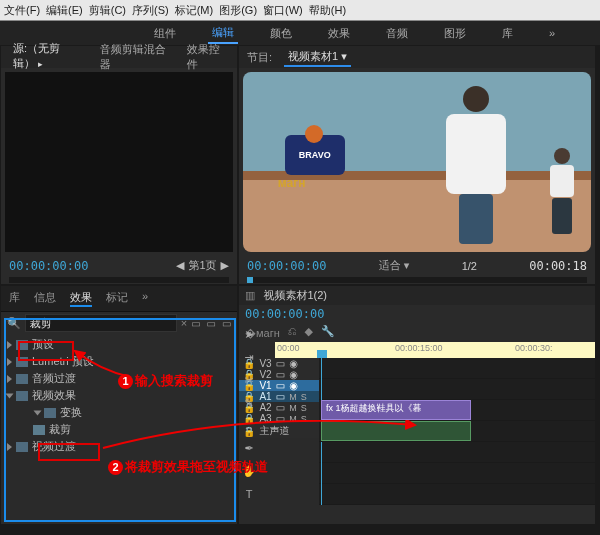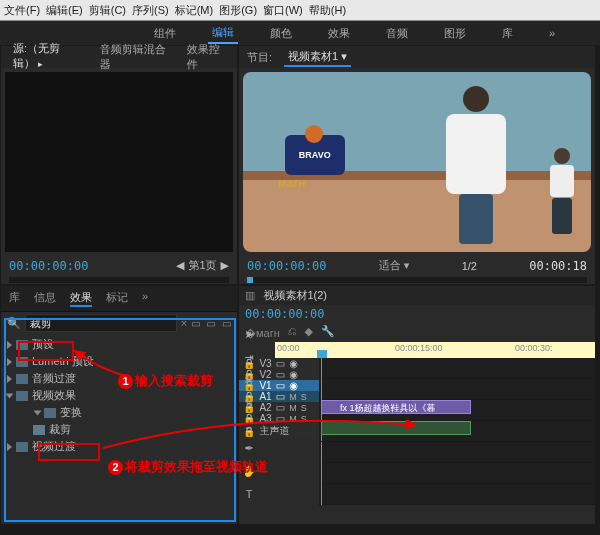--- a/index.html
+++ b/index.html
@@ -49,21 +49,21 @@
   .tl-ruler{height:16px;background:#fef9c3;margin-left:36px;position:relative;color:#888;font-size:9px;}
   .tl-ruler span{position:absolute;top:1px;}
   .tl-tracks{display:flex;}
   .tl-left{width:80px;}
   .tl-right{flex:1;position:relative;background:#1e1e1e;}
   .track{height:20px;display:flex;align-items:center;border-bottom:1px solid #1a1a1a;}
   .trk-label{width:80px;display:flex;align-items:center;gap:4px;background:#2b2b2b;padding:0 4px;color:#bbb;font-size:10px;}
   .trk-label.v1{background:#2d6c9e;color:#fff;}
   .trk-label.a1{background:#224a65;color:#cfe6f3;}
   .lock-icon,.eye-icon,.m-icon,.s-icon{font-size:9px;color:#aaa;}
-  .clip{position:absolute;top:0;height:14px;background:#6f5aa8;border:1px solid #9b84d8;font-size:9px;color:#fff;overflow:hidden;padding:1px 18px;box-sizing:border-box;}
+  .clip{position:absolute;top:0;height:20px;background:#6f5aa8;border:1px solid #9b84d8;font-size:9px;color:#fff;overflow:hidden;padding:1px 4px;box-sizing:border-box;}
   .audio-clip{background:#2f5536;border-color:#579a62;}
   .playhead{position:absolute;top:0;bottom:0;width:1px;background:#3fa7d6;}
   .playhead .head{width:10px;height:8px;background:#3fa7d6;position:absolute;top:-8px;left:-4px;}
   .annot{position:absolute;color:#e00;font-size:13px;font-weight:bold;pointer-events:none;}
   .annot .num{display:inline-block;width:15px;height:15px;border-radius:50%;background:#e00;color:#fff;text-align:center;line-height:15px;font-size:11px;margin-right:2px;}
   svg.arrow{position:absolute;pointer-events:none;}
   .page-nav{display:flex;align-items:center;gap:4px;color:#bbb;}
   .blue-outline{border:2px solid #1b8ceb;position:absolute;left:4px;top:318px;width:228px;height:200px;pointer-events:none;}
   .toolcol{position:absolute;left:240px;top:328px;width:18px;display:flex;flex-direction:column;gap:10px;align-items:center;}
   .toolcol span{color:#aaa;font-size:11px;}

